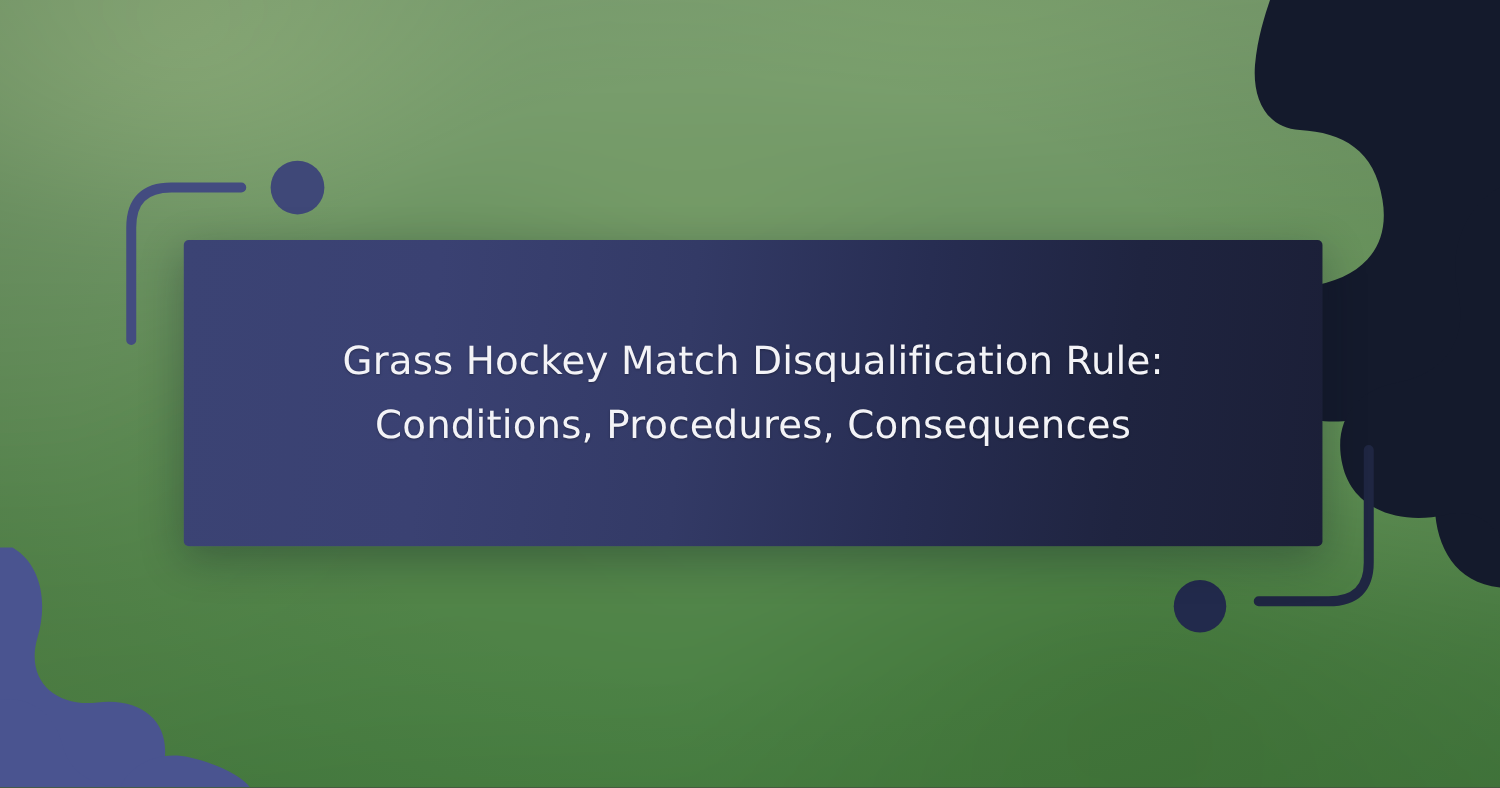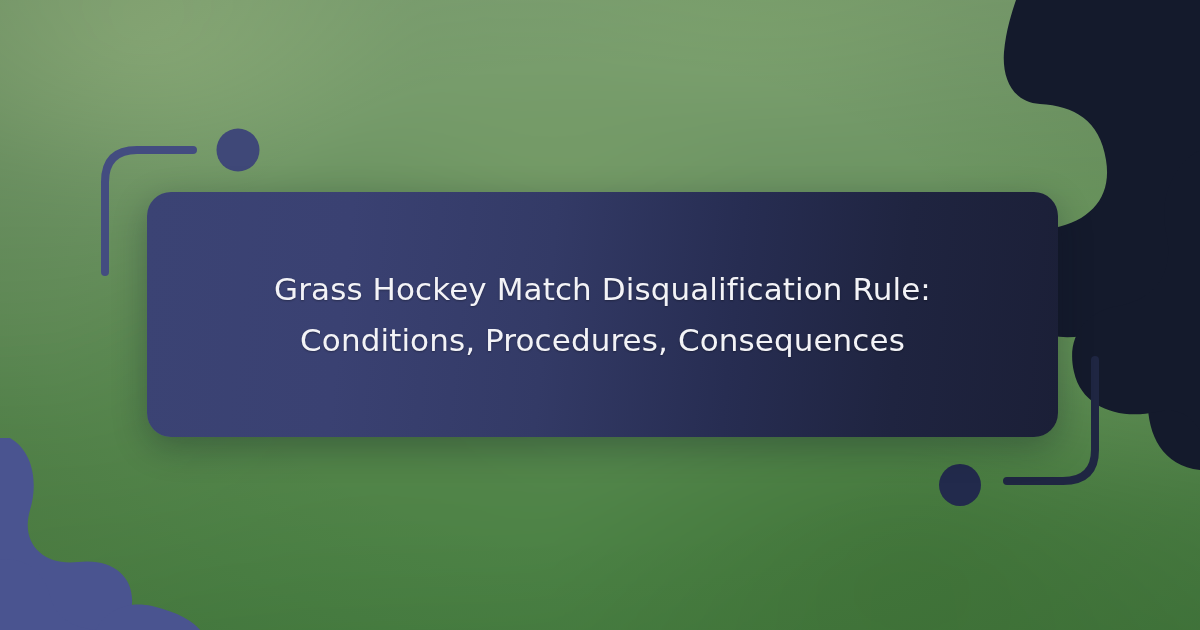--- a/index.html
+++ b/index.html
@@ -54,21 +54,21 @@
     pointer-events: none;
   }
 
   
   .title-card {
     position: absolute;
     left: 147px;
     top: 192px;
     width: 911px;
     height: 245px;
-    border-radius: 24px;
+    border-radius: 4px;
     background: linear-gradient(96deg, #3b4374 0%, #3a4172 22%, #333a66 44%, #272d52 64%, #1f2440 82%, #1b1f37 100%);
     box-shadow: 0 10px 34px rgba(10,16,34,0.30);
     display: flex;
     align-items: center;
     justify-content: center;
     box-sizing: border-box;
     padding: 0 46px;
   }
 
   .title-text {

